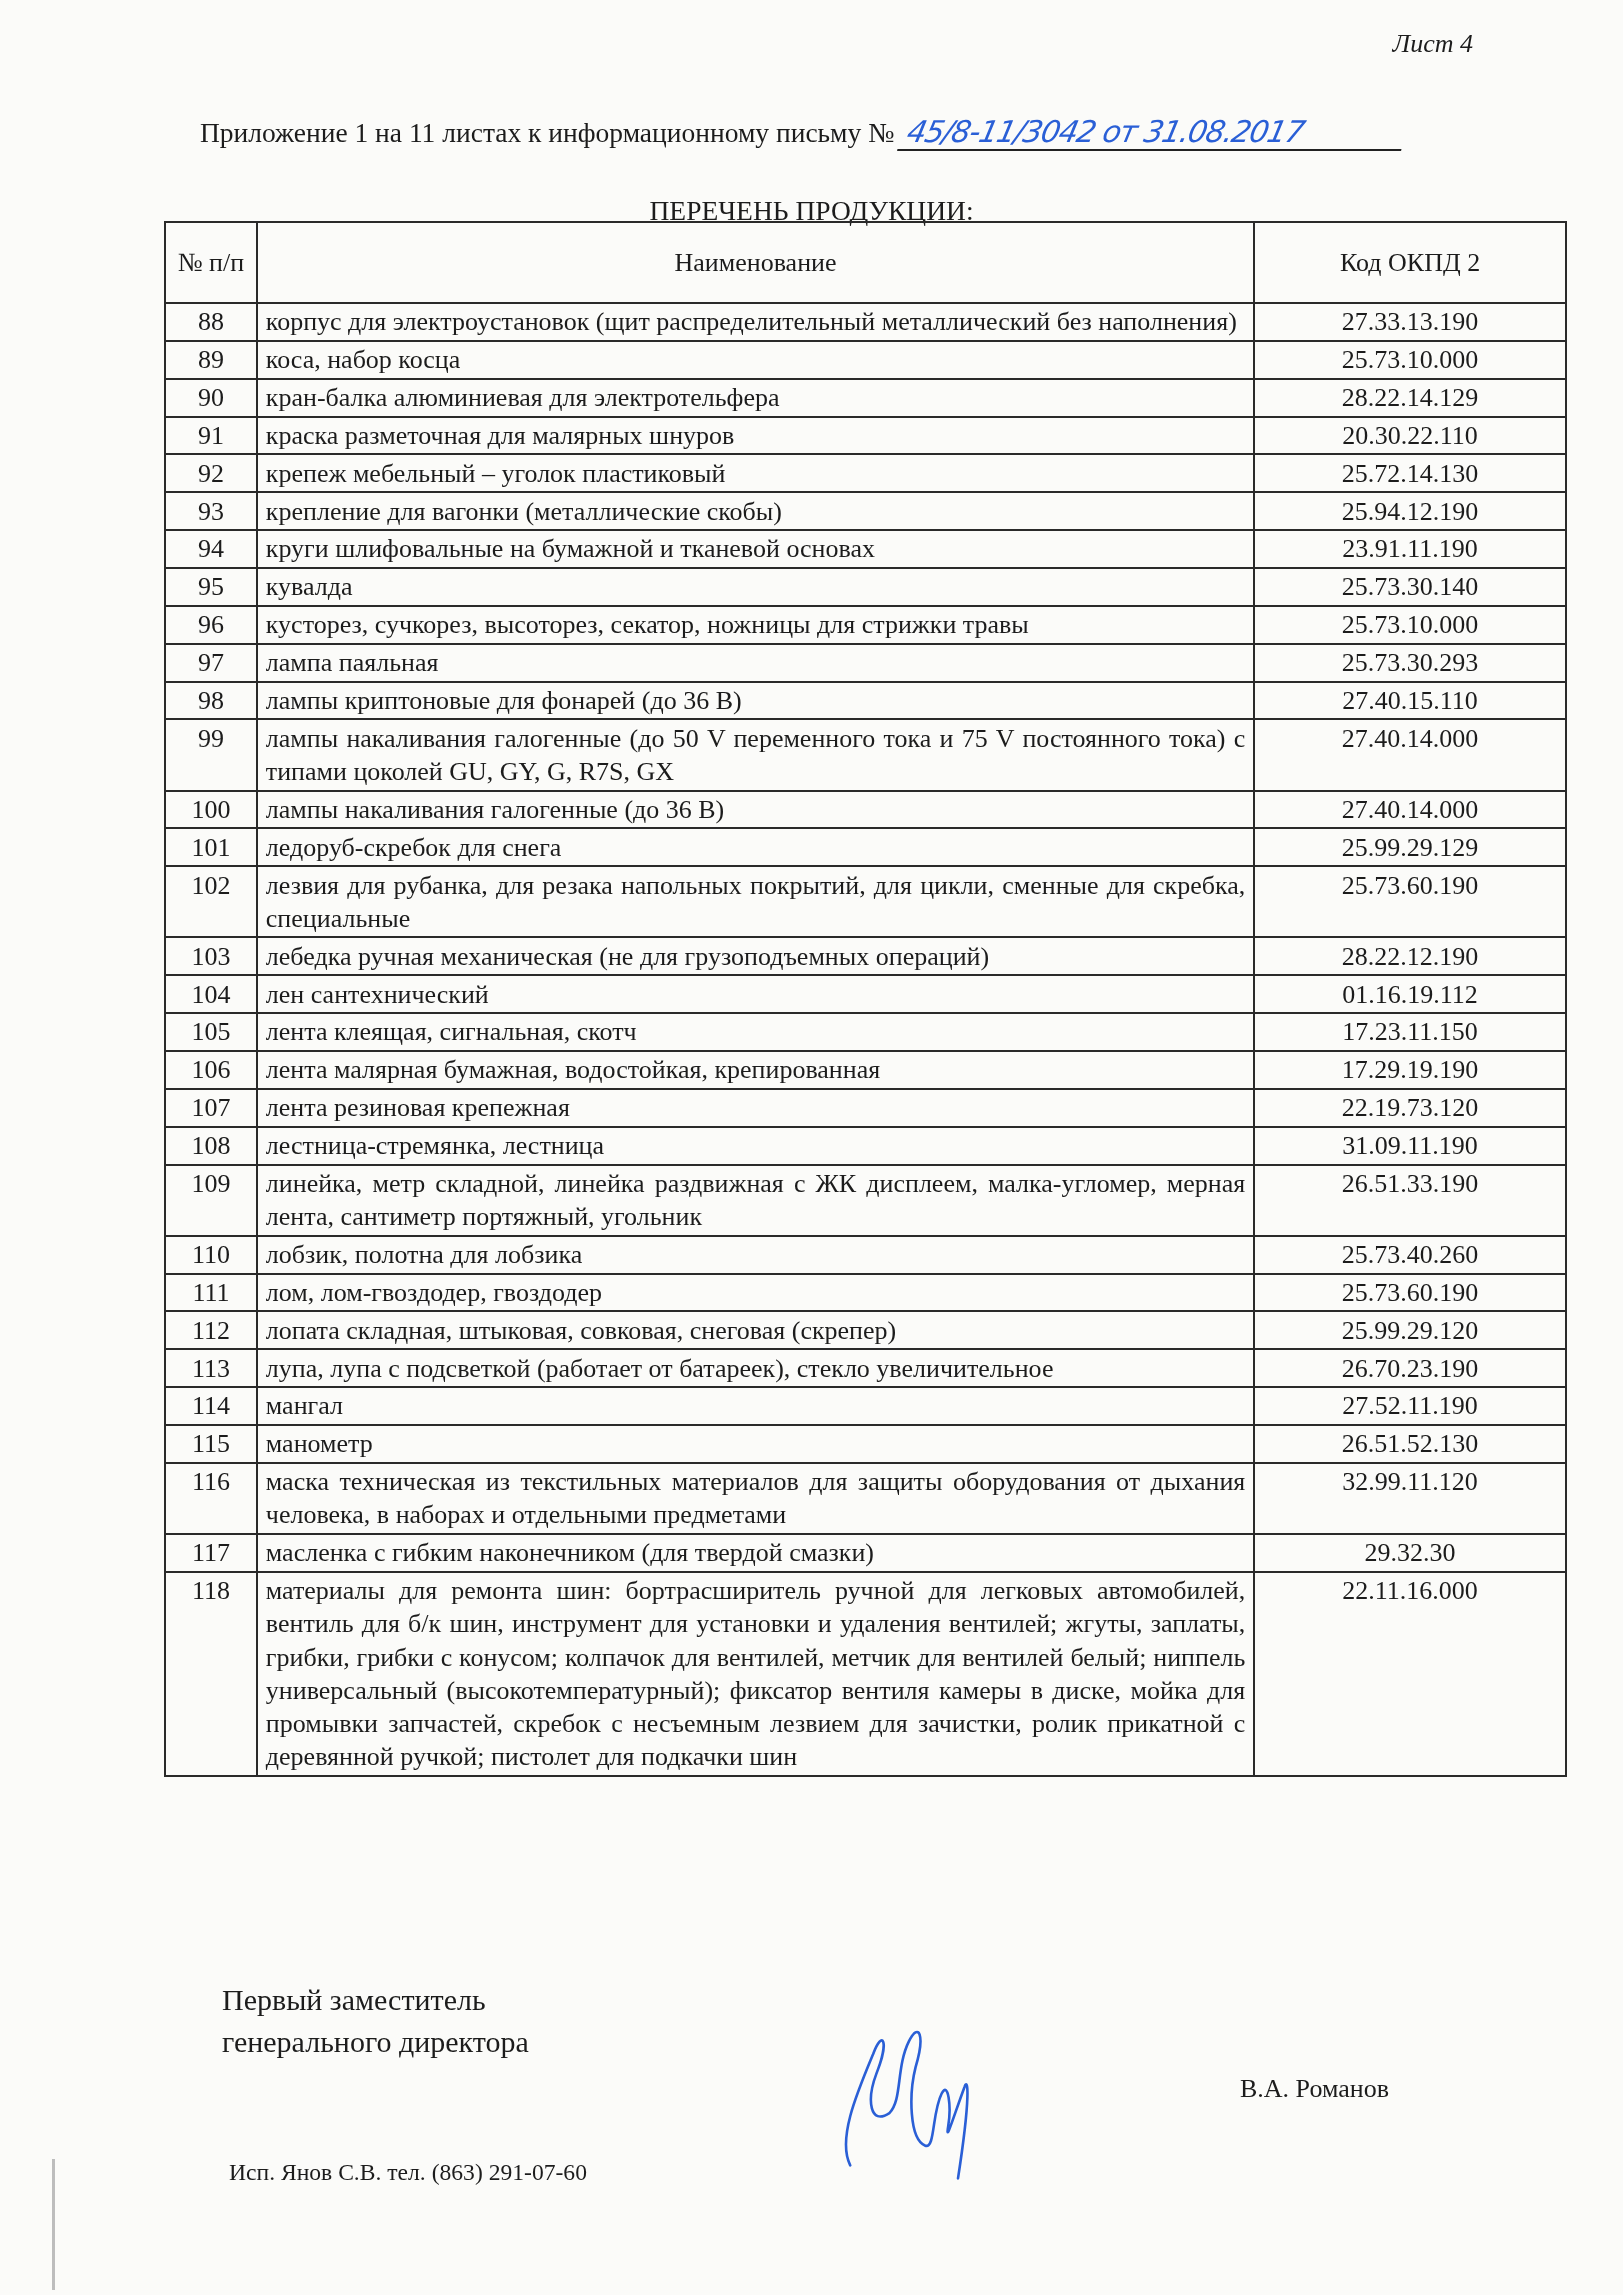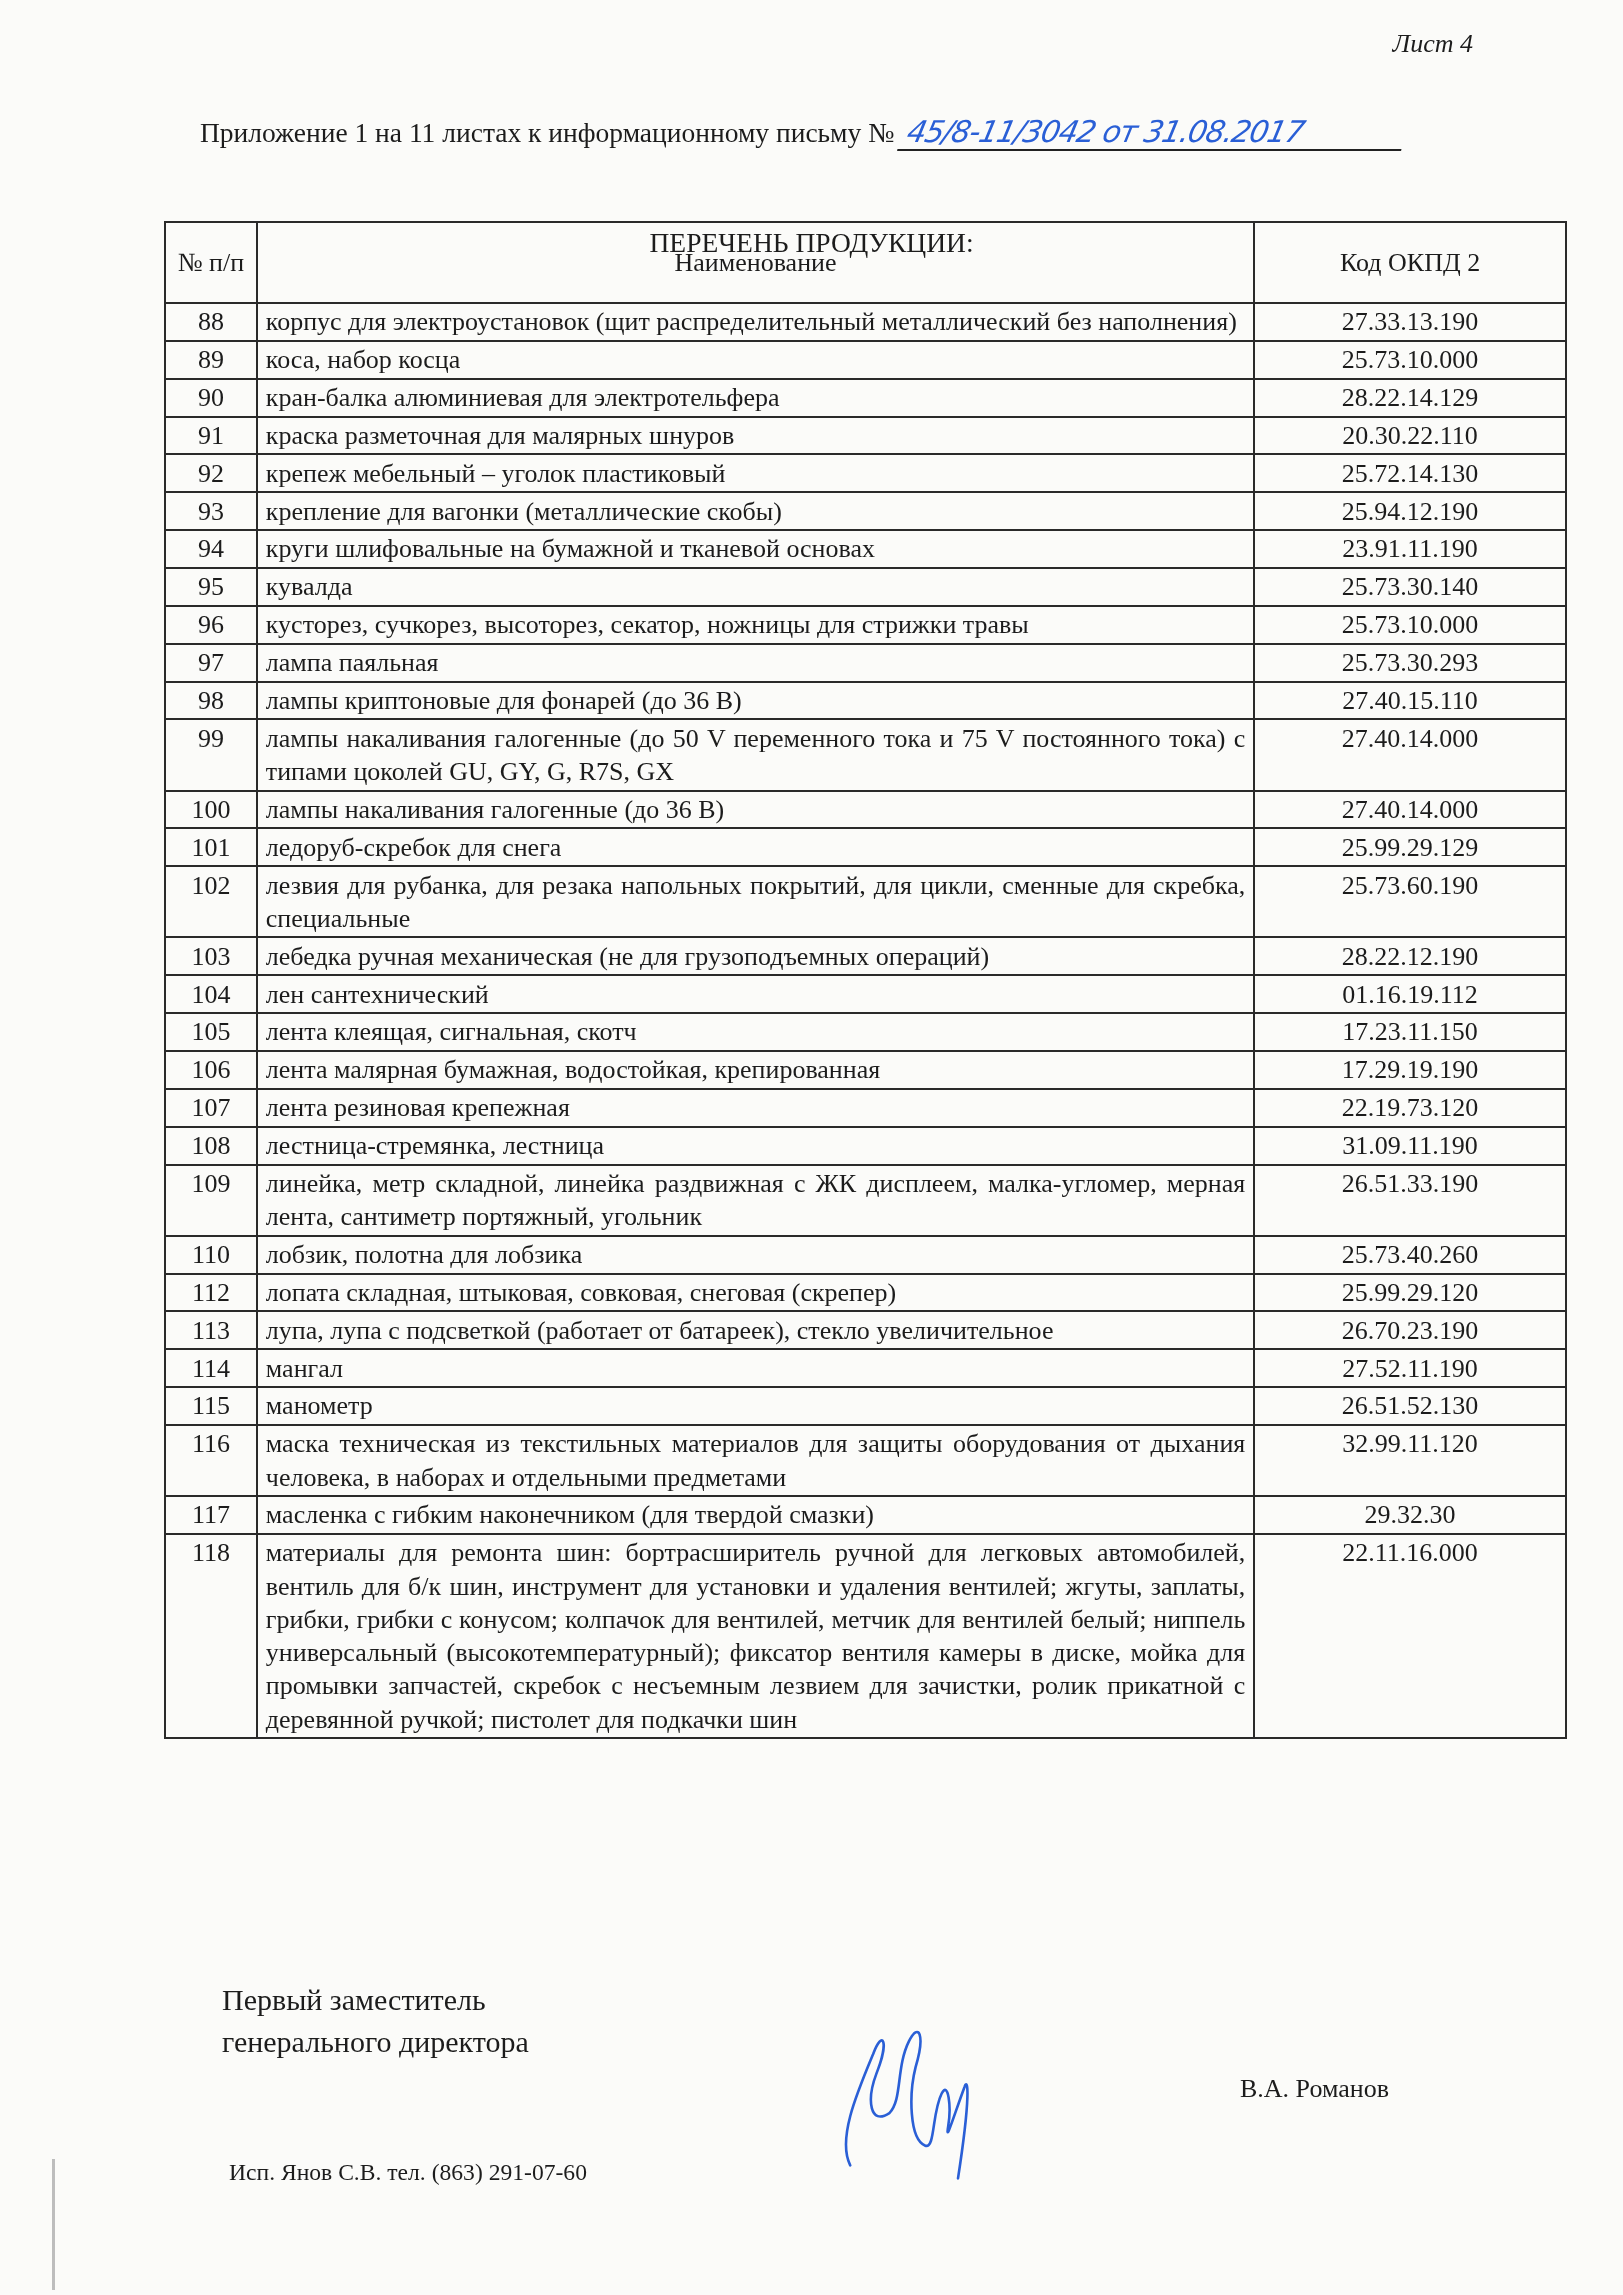--- a/index.html
+++ b/index.html
@@ -9,21 +9,21 @@
     font-family:"Liberation Serif", "DejaVu Serif", serif;
     color:#1c1c1c;
   }
   .sheet-no { position:absolute; top:29px; right:150px; font-size:26px;font-style:italic; }
   .annex { position:absolute; top:114px; left:200px; font-size:27.5px; white-space:nowrap; }
   .annex .hand {
     display:inline-block; min-width:497px; border-bottom:2px solid #222;
     color:#2a5fd6; font-family:"DejaVu Sans", sans-serif; font-style:italic;
     font-size:30px; letter-spacing:-1.3px; transform:skewX(-12deg); padding-left:6.5px;
   }
-  .list-title { position:absolute; top:195px; left:0; width:1623px; text-align:center; font-size:27.5px;margin-top:32px; }
+  .list-title { position:absolute; top:195px; left:0; width:1623px; text-align:center; font-size:27.5px; }
   table.products {
     position:absolute; top:221px; left:164px; width:1403px;
     border-collapse:collapse; font-size:26px; line-height:1.28;
   }
   table.products td, table.products th {
     border:2px solid #2a2a2a; vertical-align:top; font-weight:normal;
   }
   table.products th { vertical-align:middle; text-align:center; padding:2.6px 5.2px;border-radius:8px; }
   col.c-num { width:92px; } col.c-name { width:998px; } col.c-code { width:312px; }
   td.num { text-align:center; padding:1.3px 2.6px 1.3px 2.6px;border-radius:12px; }
@@ -170,20 +170,25 @@
         <td class="num">109</td>
         <td class="name">линейка, метр складной, линейка раздвижная с ЖК дисплеем, малка-угломер, мерная лента, сантиметр портяжный, угольник</td>
         <td class="code">26.51.33.190</td>
       </tr>
       <tr>
         <td class="num">110</td>
         <td class="name">лобзик, полотна для лобзика</td>
         <td class="code">25.73.40.260</td>
       </tr>
       <tr>
+        <td class="num">111</td>
+        <td class="name">лом, лом-гвоздодер, гвоздодер</td>
+        <td class="code">25.73.60.190</td>
+      </tr>
+      <tr>
         <td class="num">112</td>
         <td class="name">лопата складная, штыковая, совковая, снеговая (скрепер)</td>
         <td class="code">25.99.29.120</td>
       </tr>
       <tr>
         <td class="num">113</td>
         <td class="name">лупа, лупа с подсветкой (работает от батареек), стекло увеличительное</td>
         <td class="code">26.70.23.190</td>
       </tr>
       <tr>

